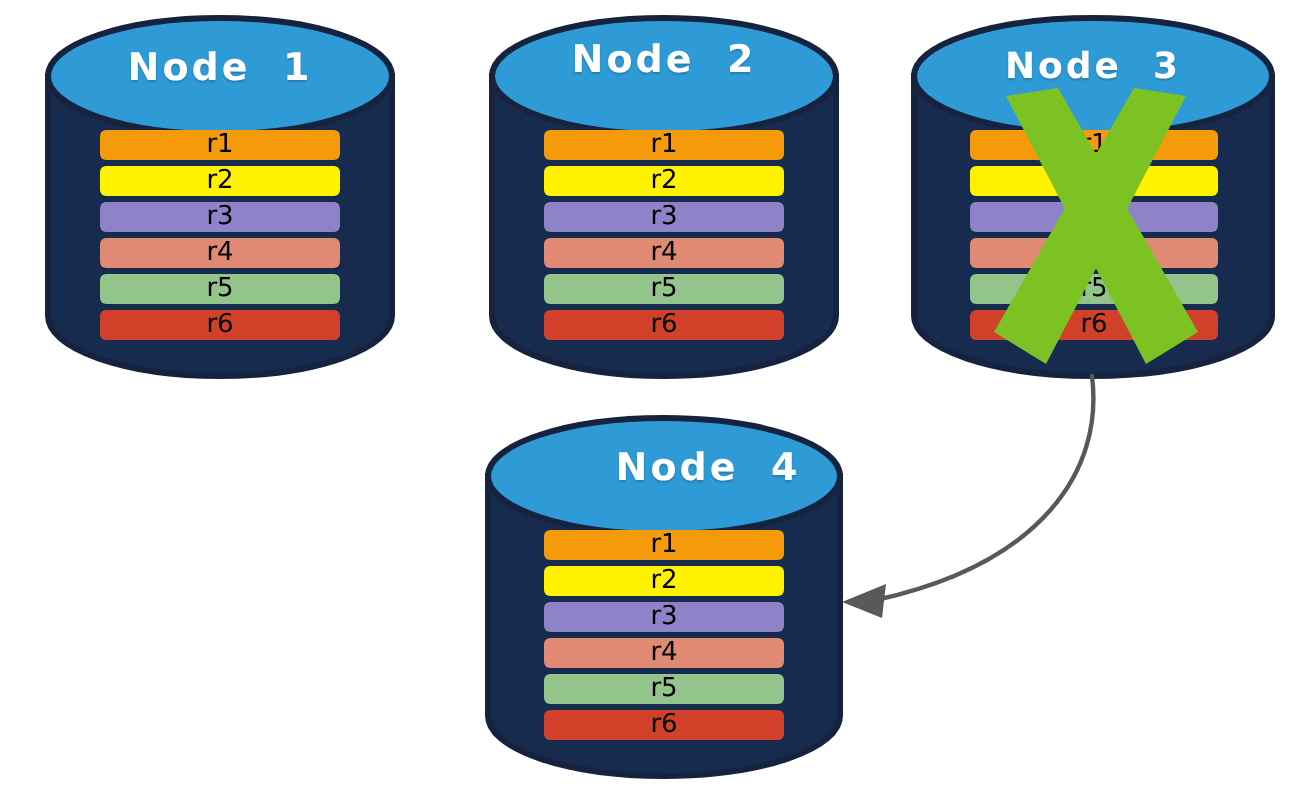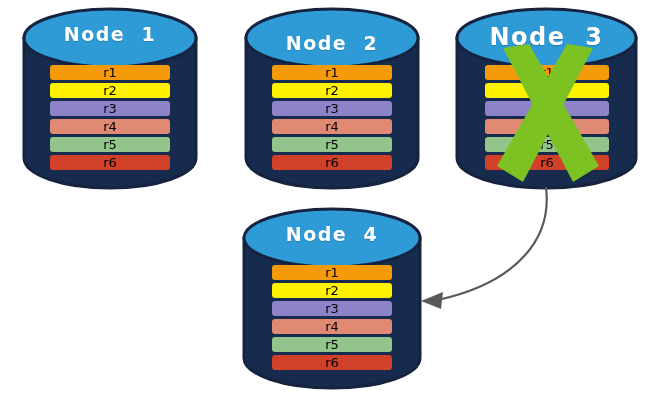--- a/index.html
+++ b/index.html
@@ -67,53 +67,53 @@
       <div class="row" style="left:28px;top:129px;width:120px;height:15px;font-size:13px;background:#93C48B;">r5</div>
       <div class="row" style="left:28px;top:147px;width:120px;height:15px;font-size:13px;background:#D1412A;">r6</div>
     </div>
   </div>
 
   <div class="node" id="node2" style="left:244px;top:8px;width:176px;height:180px;">
     <svg class="cyl-svg" width="176" height="180" viewBox="0 0 176 180">
       <path d="M2,30 L2,150 A86,30 0 0 0 174,150 L174,30 Z" fill="#172B4F" stroke="#16233F" stroke-width="3"></path>
       <ellipse cx="88" cy="30" rx="86" ry="29" fill="#2E9BD6" stroke="#16233F" stroke-width="3"></ellipse>
     </svg>
-    <div class="node-title" style="top:24px;font-size:19px;">Node  2</div>
+    <div class="node-title" style="top:11px;font-size:19px;">Node  2</div>
     <div class="rows">
       <div class="row" style="left:28px;top:57px;width:120px;height:15px;font-size:13px;background:#F59B0B;">r1</div>
       <div class="row" style="left:28px;top:75px;width:120px;height:15px;font-size:13px;background:#FFF200;">r2</div>
       <div class="row" style="left:28px;top:93px;width:120px;height:15px;font-size:13px;background:#8E83C8;">r3</div>
       <div class="row" style="left:28px;top:111px;width:120px;height:15px;font-size:13px;background:#E08A74;">r4</div>
       <div class="row" style="left:28px;top:129px;width:120px;height:15px;font-size:13px;background:#93C48B;">r5</div>
       <div class="row" style="left:28px;top:147px;width:120px;height:15px;font-size:13px;background:#D1412A;">r6</div>
     </div>
   </div>
 
   <div class="node" id="node3" style="left:455px;top:8px;width:183px;height:180px;">
     <svg class="cyl-svg" width="183" height="180" viewBox="0 0 183 180">
       <path d="M2,30 L2,150 A89.5,30 0 0 0 181,150 L181,30 Z" fill="#172B4F" stroke="#16233F" stroke-width="3"></path>
       <ellipse cx="91.5" cy="30" rx="89.5" ry="29" fill="#2E9BD6" stroke="#16233F" stroke-width="3"></ellipse>
     </svg>
-    <div class="node-title" style="top:15px;font-size:24px;">Node  3</div>
+    <div class="node-title" style="top:15px;font-size:18px;">Node  3</div>
     <div class="rows">
       <div class="row" style="left:30px;top:57px;width:124px;height:15px;font-size:13px;background:#F59B0B;">r1</div>
       <div class="row" style="left:30px;top:75px;width:124px;height:15px;font-size:13px;background:#FFF200;">r2</div>
       <div class="row" style="left:30px;top:93px;width:124px;height:15px;font-size:13px;background:#8E83C8;">r3</div>
       <div class="row" style="left:30px;top:111px;width:124px;height:15px;font-size:13px;background:#E08A74;">r4</div>
       <div class="row" style="left:30px;top:129px;width:124px;height:15px;font-size:13px;background:#93C48B;">r5</div>
       <div class="row" style="left:30px;top:147px;width:124px;height:15px;font-size:13px;background:#D1412A;">r6</div>
     </div>
 
     <svg class="xmark" style="left:28px;top:36px;" width="130" height="142" viewBox="0 0 130 142">
       <polygon points="20,4 46,0 116,122 90,138" fill="#7DC223"></polygon>
       <polygon points="110,4 84,0 14,122 40,138" fill="#7DC223"></polygon>
     </svg>
   </div>
 
-  <div class="node" id="node4" style="left:242px;top:208px;width:180px;height:180px;">
+  <div class="node" id="node4" style="left:242px;top:208px;width:180px;height:180px;padding-left:44px;">
     <svg class="cyl-svg" width="180" height="180" viewBox="0 0 180 180">
       <path d="M2,30 L2,150 A88,30 0 0 0 178,150 L178,30 Z" fill="#172B4F" stroke="#16233F" stroke-width="3"></path>
       <ellipse cx="90" cy="30" rx="88" ry="29" fill="#2E9BD6" stroke="#16233F" stroke-width="3"></ellipse>
     </svg>
     <div class="node-title" style="top:15px;font-size:19px;">Node  4</div>
     <div class="rows">
       <div class="row" style="left:30px;top:57px;width:120px;height:15px;font-size:13px;background:#F59B0B;">r1</div>
       <div class="row" style="left:30px;top:75px;width:120px;height:15px;font-size:13px;background:#FFF200;">r2</div>
       <div class="row" style="left:30px;top:93px;width:120px;height:15px;font-size:13px;background:#8E83C8;">r3</div>
       <div class="row" style="left:30px;top:111px;width:120px;height:15px;font-size:13px;background:#E08A74;">r4</div>

